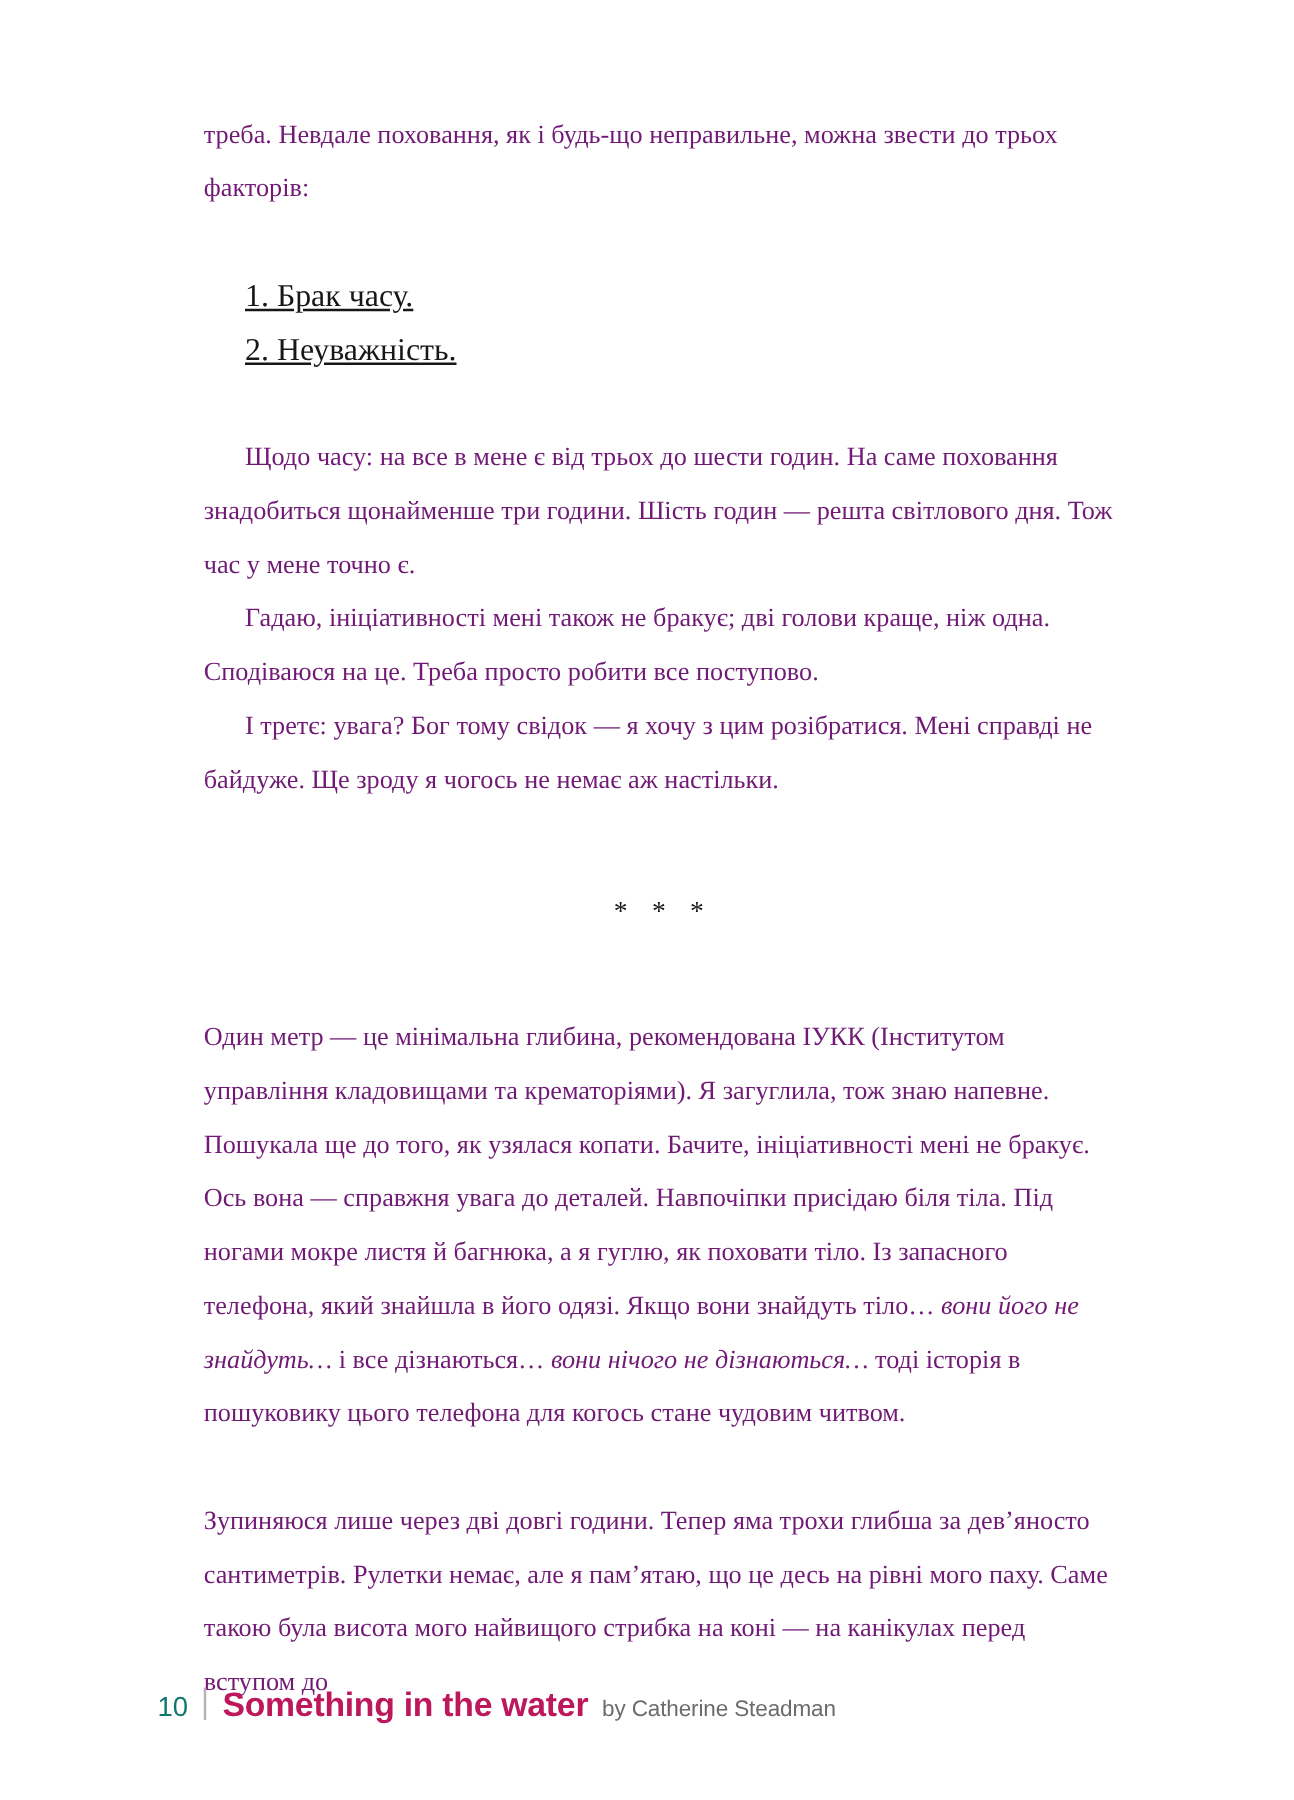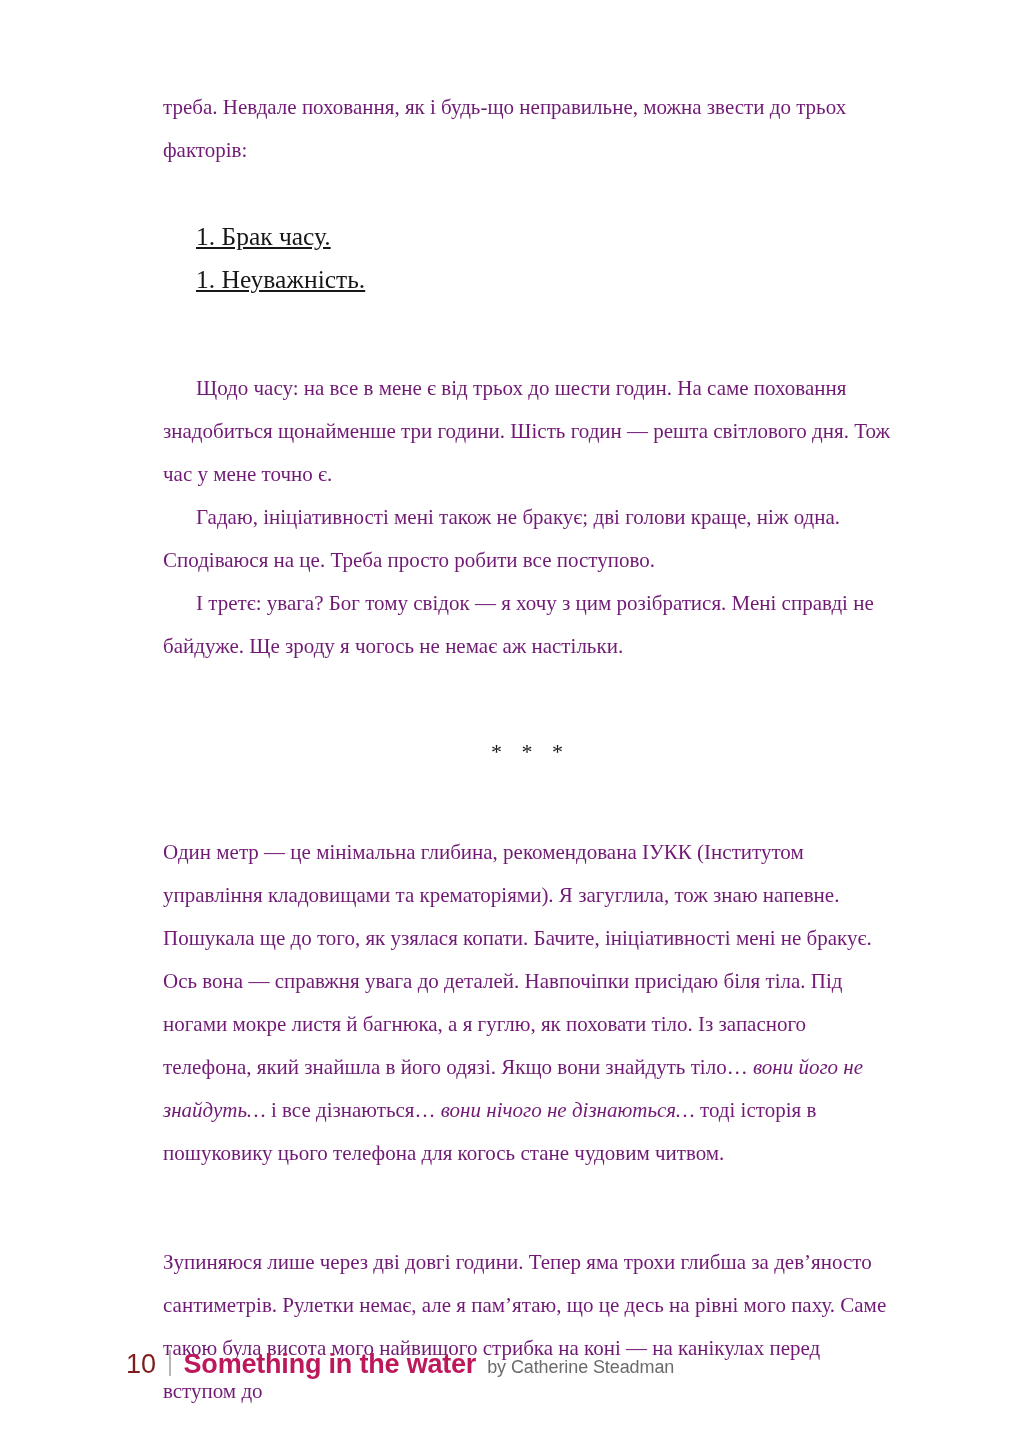--- a/index.html
+++ b/index.html
@@ -30,21 +30,21 @@
     margin: 0;
     -webkit-font-smoothing: antialiased;
   }
   p.para {
     margin: 0;
   }
   p.indent {
     text-indent: 33px;
   }
   p.gap-before {
-    margin-top: 66px;
+    margin-top: 43px;
   }
   .numbered-list {
     margin: 43px 0 0 0;
     padding: 0;
     list-style: none;
   }
   .numbered-list li {
     font-family: "Liberation Serif", "DejaVu Serif", serif;
     font-size: 25.5px;
     line-height: 43px;
@@ -67,22 +67,22 @@
   .footer {
     position: absolute;
     left: 126px;
     top: 1347px;
     display: flex;
     align-items: baseline;
     white-space: nowrap;
     font-family: "Liberation Sans Narrow", "Liberation Sans", "DejaVu Sans", sans-serif;
   }
   .footer-page {
-    font-size: 27px;
-    color: #7f1d1d;
+    font-size: 22px;
+    color: #0f766e;
     letter-spacing: 0px;
   }
   .footer-sep {
     display: inline-block;
     width: 1.5px;
     height: 26px;
     background: #b5b5b5;
     margin: 0 13px;
     position: relative;
     top: 3px;
@@ -104,21 +104,21 @@
 <body>
 
 <div class="page">
 
   <div class="content">
 
     <p class="body-text para">треба. Невдале поховання, як і будь-що неправильне, можна звести до трьох факторів:</p>
 
     <ol class="numbered-list">
       <li class="body-text">1. Брак часу.</li>
-      <li class="body-text">1. Неуважність.</li>
+      <li class="body-text">2. Неуважність.</li>
     </ol>
 
     <p class="body-text para indent gap-before">Щодо часу: на все в мене є від трьох до шести годин. На саме поховання знадобиться щонайменше три години. Шість годин — решта світлового дня. Тож час у мене точно є.</p>
 
     <p class="body-text para indent">Гадаю, ініціативності мені також не бракує; дві голови краще, ніж одна. Сподіваюся на це. Треба просто робити все поступово.</p>
 
     <p class="body-text para indent">І третє: увага? Бог тому свідок — я хочу з цим розібратися. Мені справді не байдуже. Ще зроду я чогось не немає аж настільки.</p>
 
     <div class="section-break">* * *</div>
 

